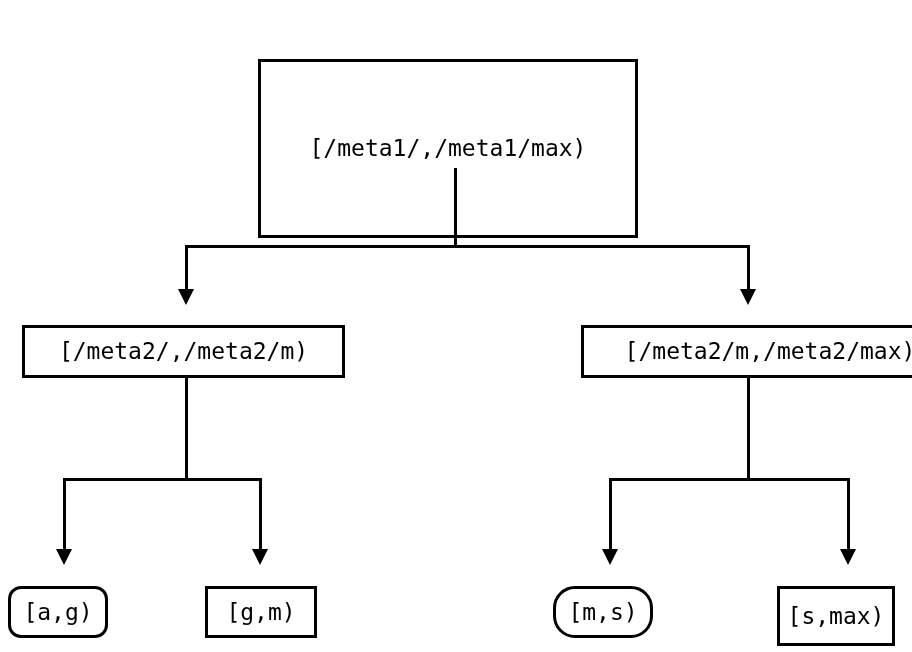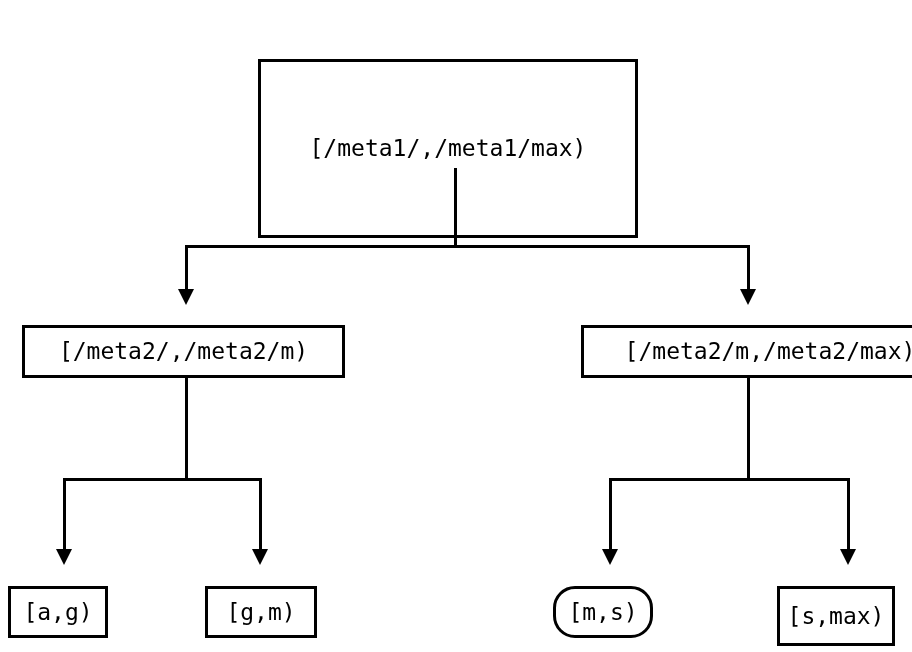--- a/index.html
+++ b/index.html
@@ -85,21 +85,21 @@
   <div class="arrowhead" style="left:56px; top:549px;"></div>
   <div class="arrowhead" style="left:252px; top:549px;"></div>
 
   <div class="edge-v" style="left:747px; top:378px; height:103px;"></div>
   <div class="edge-h" style="left:609px; top:478px; width:241px;"></div>
   <div class="edge-v" style="left:609px; top:478px; height:72px;"></div>
   <div class="edge-v" style="left:847px; top:478px; height:72px;"></div>
   <div class="arrowhead" style="left:602px; top:549px;"></div>
   <div class="arrowhead" style="left:840px; top:549px;"></div>
 
-  <div class="node leaf" style="left:8px; top:586px; width:100px; height:52px;">
+  <div class="node leaf" style="left:8px; top:586px; width:100px; height:52px;border-radius:13px;">
     <span class="node-label">[a,g)</span>
   </div>
 
   <div class="node leaf" style="left:205px; top:586px; width:112px; height:52px;">
     <span class="node-label">[g,m)</span>
   </div>
 
   <div class="node leaf" style="left:553px; top:586px; width:100px; height:52px;border-radius:22px;">
     <span class="node-label">[m,s)</span>
   </div>

